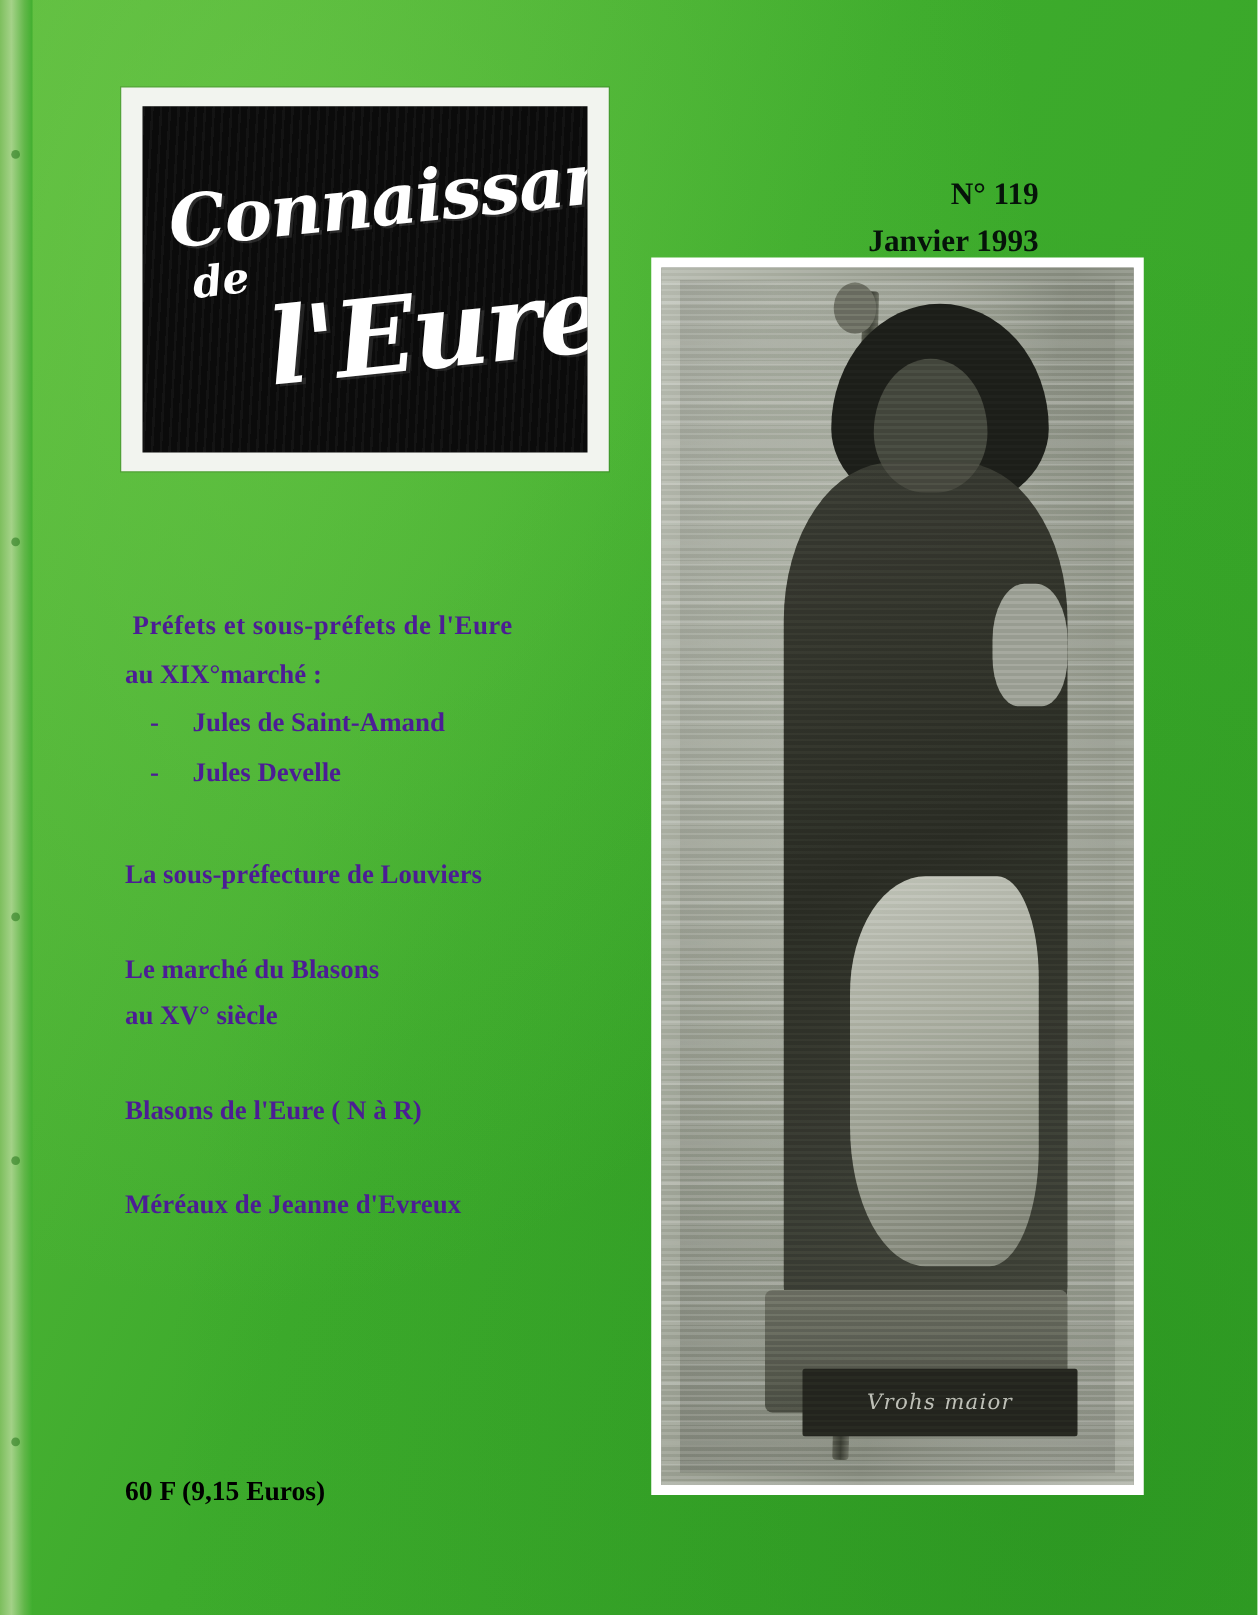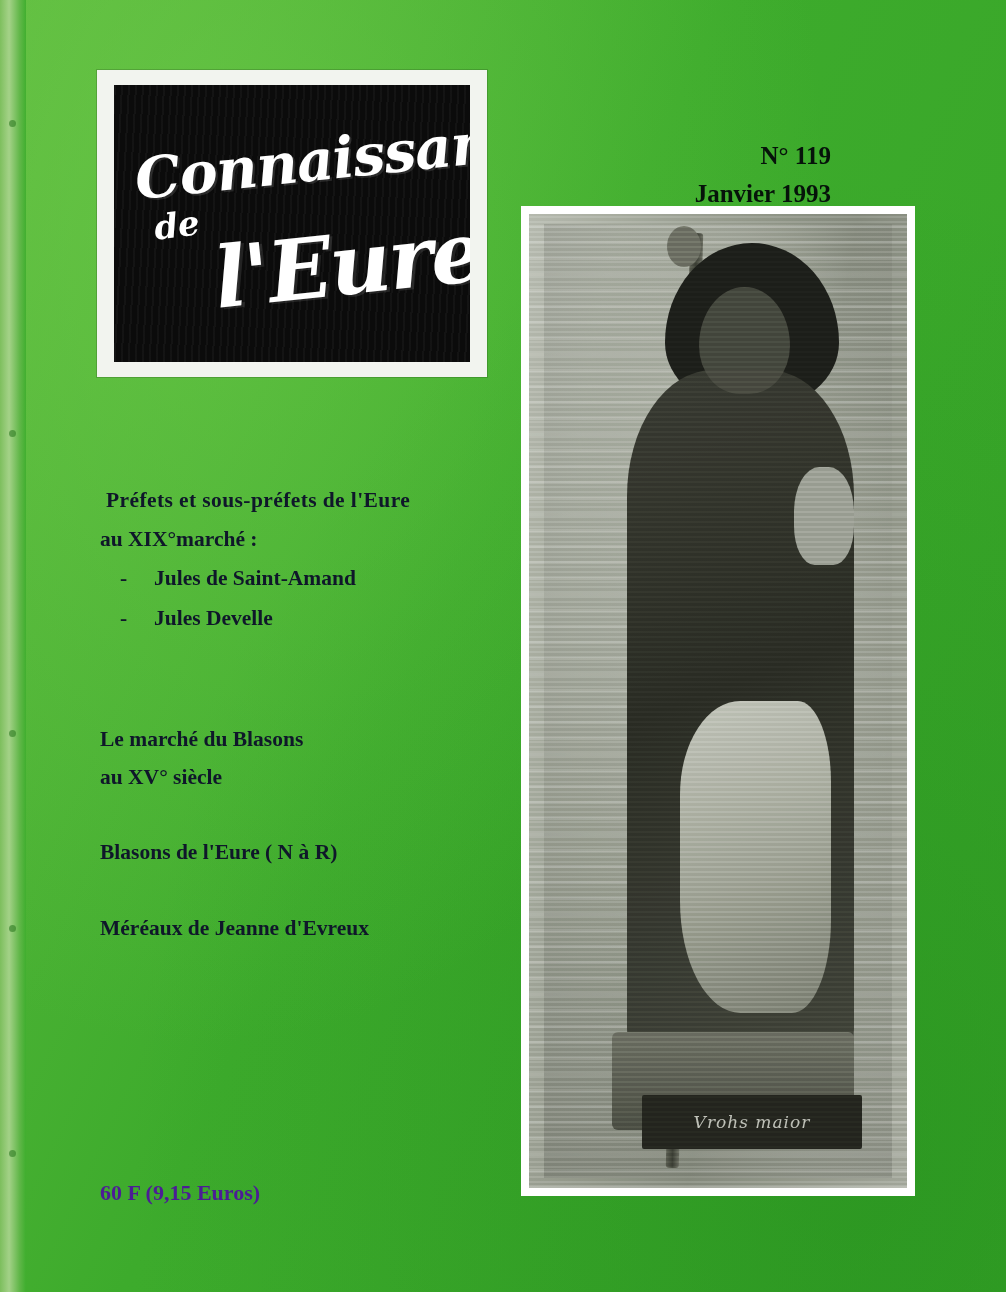--- a/index.html
+++ b/index.html
@@ -274,40 +274,40 @@
     mix-blend-mode: overlay;
     pointer-events: none;
   }
 
   
   .contents {
     position: absolute;
     left: 100px;
     top: 490px;
     width: 400px;
-    color: #0f172a;
+    color: #4c1d95;
     font-family: "Liberation Serif", serif;
     font-weight: 700;
     font-size: 21.5px;
     line-height: 1.0;
   }
   .c-line { white-space: nowrap; margin: 0; padding: 0; }
   .c-head1 { letter-spacing: 0.4px; margin-bottom: 17px; padding-left: 6px; }
   .c-head2 { margin-bottom: 18px; }
   .c-sub { padding-left: 20px; margin-bottom: 18px; }
   .c-sub .dash { display: inline-block; width: 34px; }
   .gap-lg { height: 42px; }
   .gap-md { height: 40px; }
   .c-item { margin-bottom: 14px; }
 
   .price {
     position: absolute;
     left: 100px;
     top: 1180px;
-    color: #4c1d95;
+    color: #000000;
     font-family: "Liberation Serif", serif;
     font-weight: 700;
     font-size: 22px;
     white-space: nowrap;
   }
 </style>
 </head>
 <body>
 
 <div class="page">
@@ -358,20 +358,21 @@
     <div class="c-line c-head2">au XIX°marché :</div>
 
     <div class="c-line c-sub">
       <span class="dash">-</span><span>Jules de Saint-Amand</span>
     </div>
     <div class="c-line c-sub">
       <span class="dash">-</span><span>Jules Develle</span>
     </div>
 
     <div class="gap-lg"></div>
+    <div class="c-line c-item">La sous-préfecture de Louviers</div>
 
     <div class="gap-md"></div>
     <div class="c-line">Le marché du Blasons</div>
     <div class="c-line c-item" style="margin-top:16px">au XV° siècle</div>
 
     <div class="gap-md"></div>
     <div class="c-line c-item">Blasons de l'Eure ( N à R)</div>
 
     <div class="gap-md"></div>
     <div class="c-line c-item">Méréaux de Jeanne d'Evreux</div>

